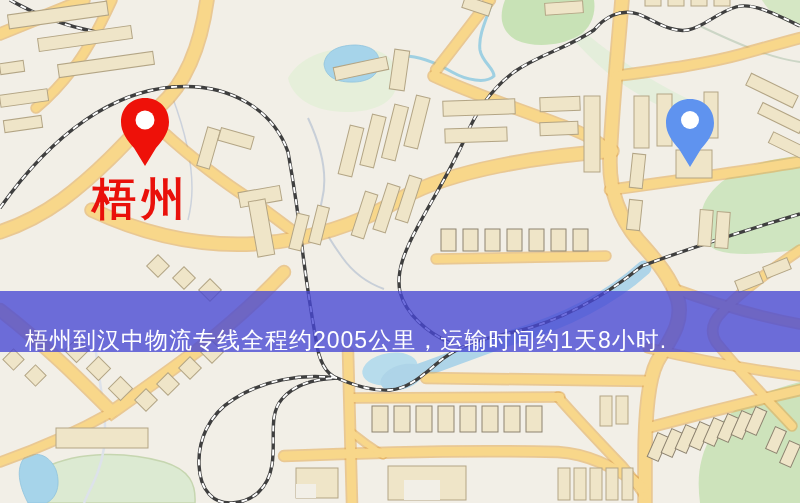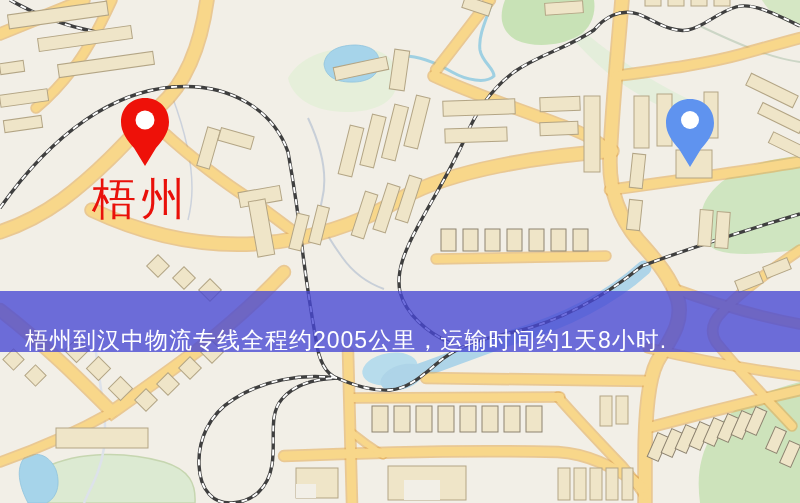--- a/index.html
+++ b/index.html
@@ -15,21 +15,21 @@
   }
   .banner-text{
     padding-left:25px;font-size:23px;letter-spacing:1px;white-space:nowrap;
     font-weight:500;
     margin-top:38px;
   }
   .pin{position:absolute;z-index:8;}
   .pin-origin{left:118px;top:96px;}
   .pin-destination{left:663px;top:97px;}
   .pin-label{
-    position:absolute;z-index:9;font-size:44px;line-height:1;font-weight:400;
+    position:absolute;z-index:9;font-size:44px;line-height:1;font-weight:700;
     letter-spacing:5px;white-space:nowrap;transform:translateX(-50%);
   }
   .label-origin{left:141px;top:177px;}
   .label-destination{left:691px;top:181px;}
 </style>
 </head>
 <body>
 
 <div class="stage">
 

